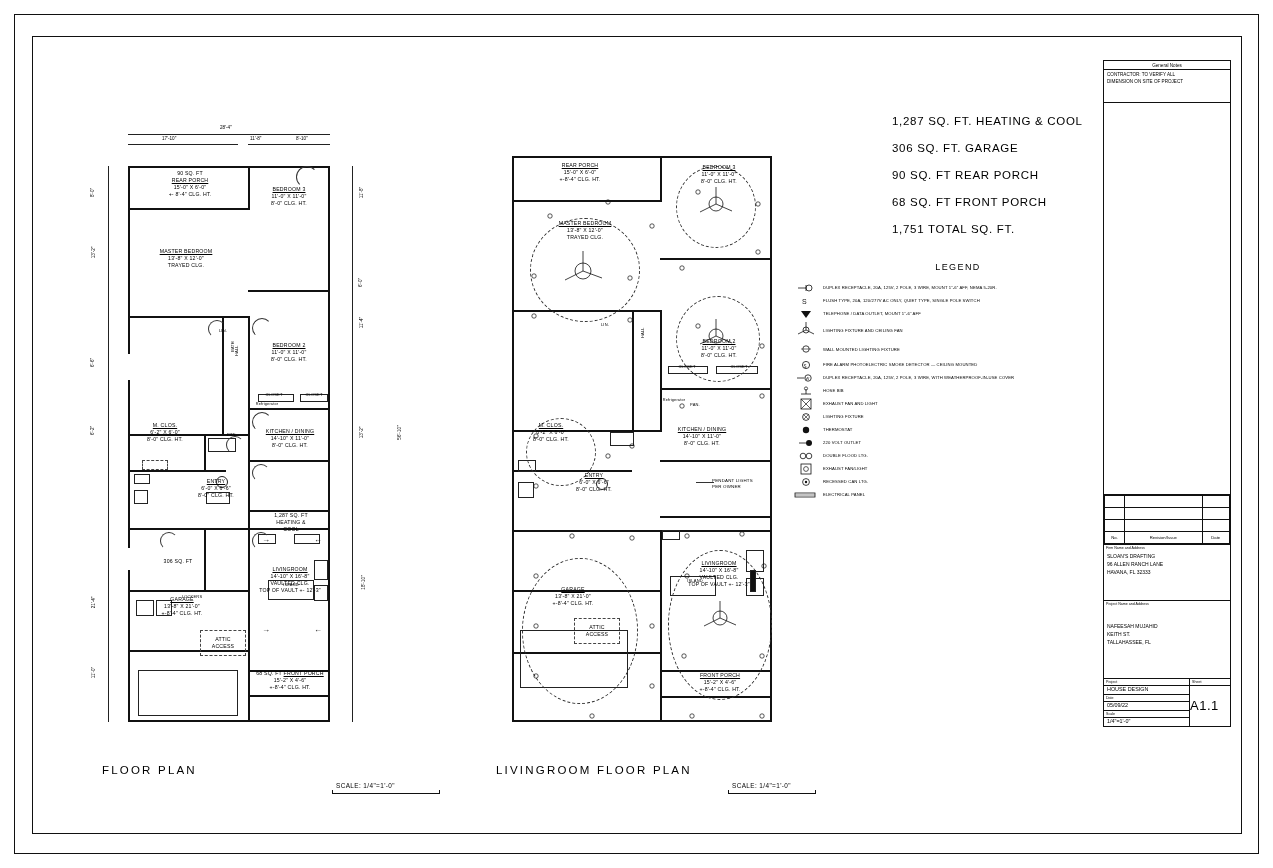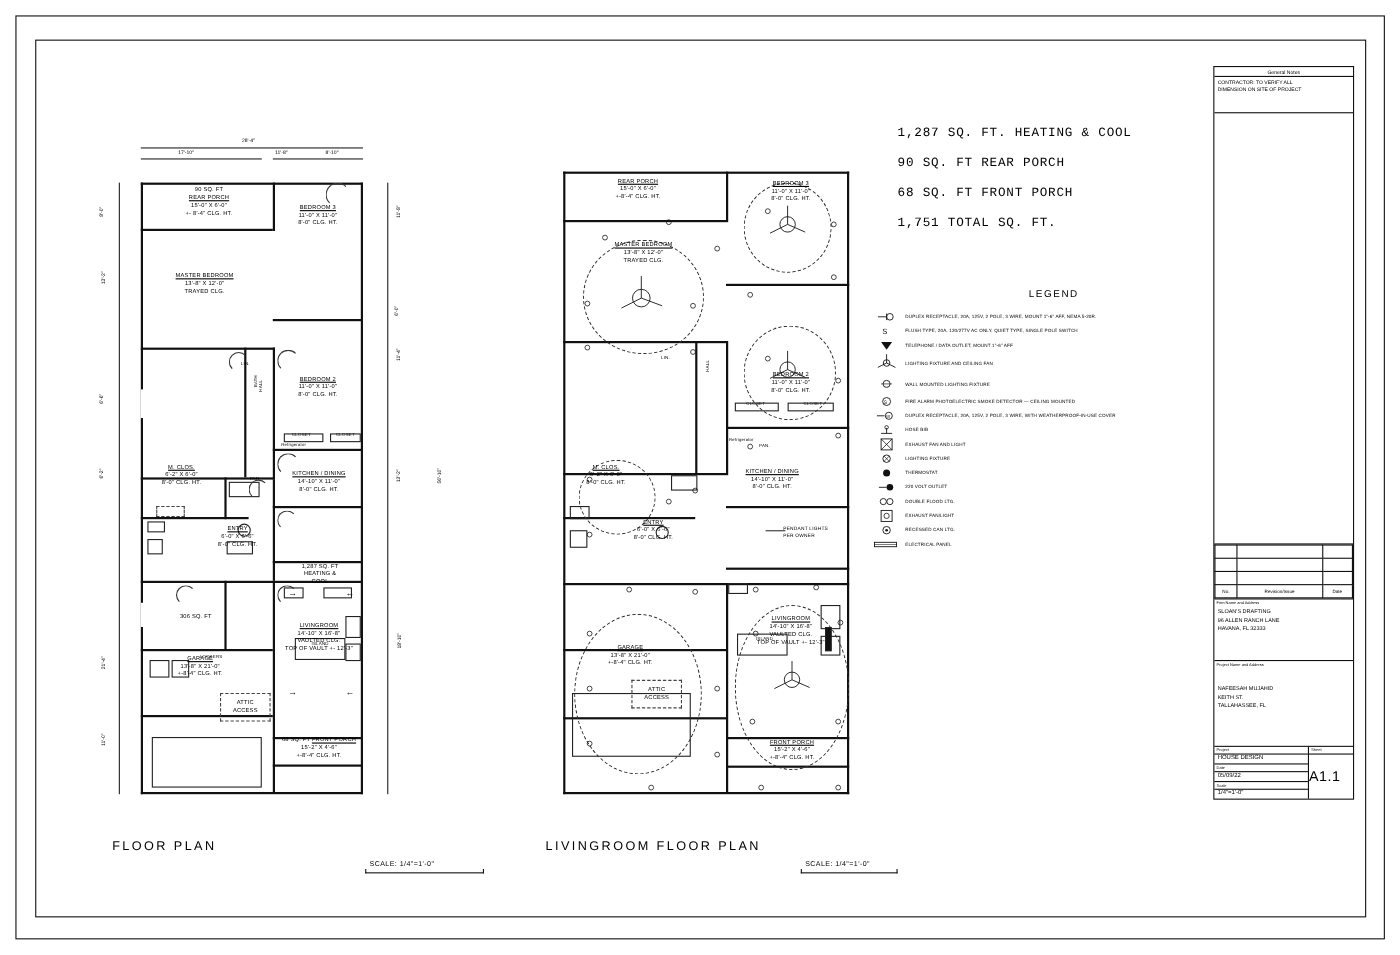--- a/index.html
+++ b/index.html
@@ -132,27 +132,26 @@
     position: absolute;
     height: 3px;
     border-left: 1px solid #111;
     border-right: 1px solid #111;
     border-bottom: 1px solid #111;
   }
 
   
   #areas {
     position: absolute;
-    left: 816px;
+    left: 892px;
     top: 108px;
     font-size: 11.5px;
     line-height: 27px;
     letter-spacing: .7px;
     color: #000;
-    font-family: Liberation Mono, monospace;
   }
 
   
   #legend {
     position: absolute;
     left: 789px;
     top: 262px;
     width: 300px;
   }
   #legend .legend-title {
@@ -670,20 +669,21 @@
     </div>
     <div class="thinline" style="left:196px; top:352px; width:18px; height:1px;"></div>
   </div>
 
   <div class="plan-title" style="left:496px; top:764px;">LIVINGROOM  FLOOR  PLAN</div>
   <div class="plan-scale" style="left:732px; top:782px;">SCALE:  1/4"=1'-0"</div>
   <div class="scale-rule" style="left:728px; top:790px; width:86px;"></div>
 
   <div id="areas">
     <div>1,287 SQ. FT. HEATING &amp; COOL</div>
+    <div>306 SQ. FT. GARAGE</div>
     <div>90 SQ. FT REAR PORCH</div>
     <div>68 SQ. FT FRONT PORCH</div>
     <div>1,751 TOTAL SQ. FT.</div>
   </div>
 
   <div id="legend">
     <div class="legend-title">LEGEND</div>
 
     <div class="legend-row">
       <span class="legend-sym">

